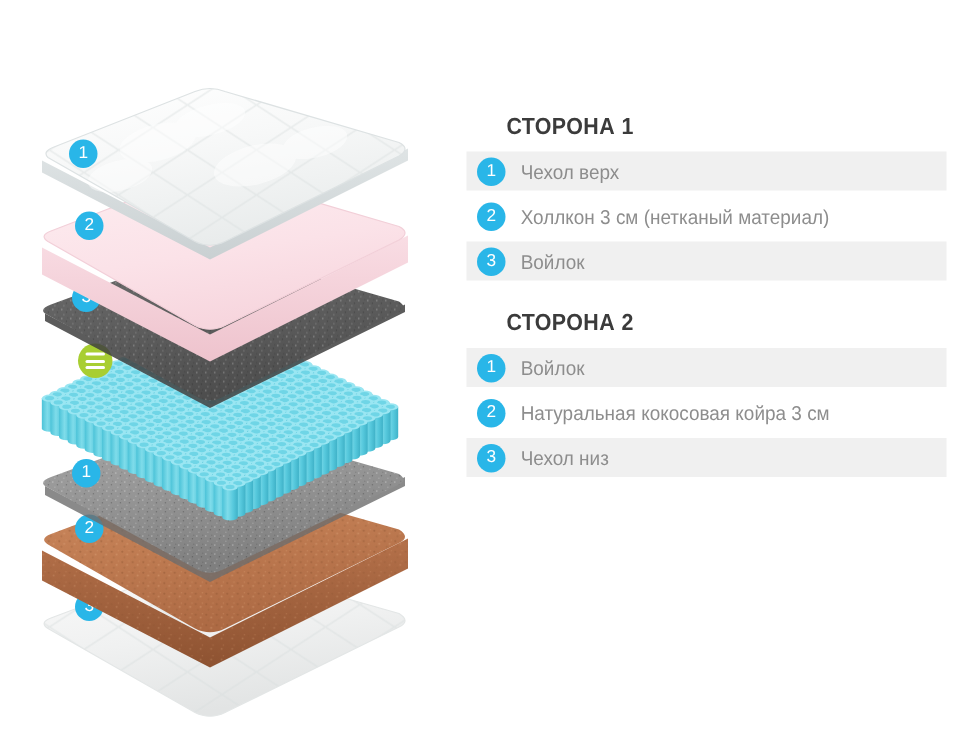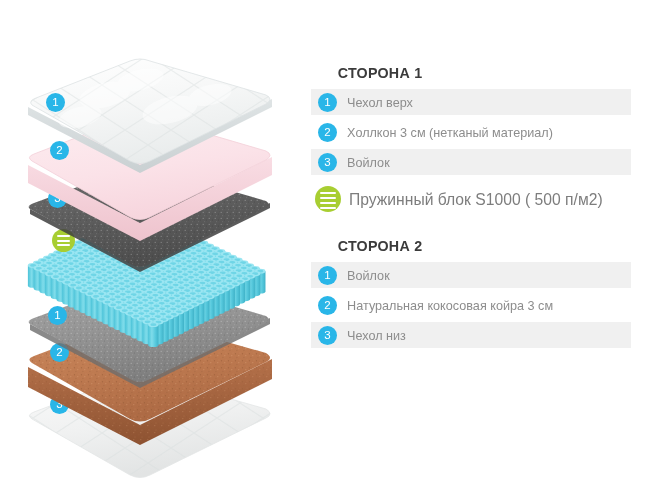--- a/index.html
+++ b/index.html
@@ -28,21 +28,21 @@
     position: absolute;
     left: 10px;
     top: 55px;
     width: 300px;
     height: 370px;
   }
 
   .legend {
     position: absolute;
     left: 311px;
-    top: 64px;
+    top: 76px;
     width: 320px;
   }
 
   
   .legend-section-title {
     font-size: 15.5px;
     font-weight: 700;
     color: #3b3b3b;
     letter-spacing: 0.3px;
     padding: 0 0 7px 29px;
@@ -2770,29 +2770,20 @@
     <div class="legend-row">
       <span class="badge">2</span>
       <span class="legend-label">Холлкон 3 см (нетканый материал)</span>
     </div>
 
     <div class="legend-row shaded">
       <span class="badge">3</span>
       <span class="legend-label">Войлок</span>
     </div>
 
-    <div class="legend-row feature">
-      <span class="spring-icon">
-        <i></i>
-          <i></i>
-          <i></i>
-          <i></i>
-      </span>
-      <span class="legend-label big">Пружинный блок S1000 ( 500 п/м2)</span>
-    </div>
 
     <div class="legend-section-title second">СТОРОНА 2</div>
 
     <div class="legend-row shaded">
       <span class="badge">1</span>
       <span class="legend-label">Войлок</span>
     </div>
 
     <div class="legend-row">
       <span class="badge">2</span>

